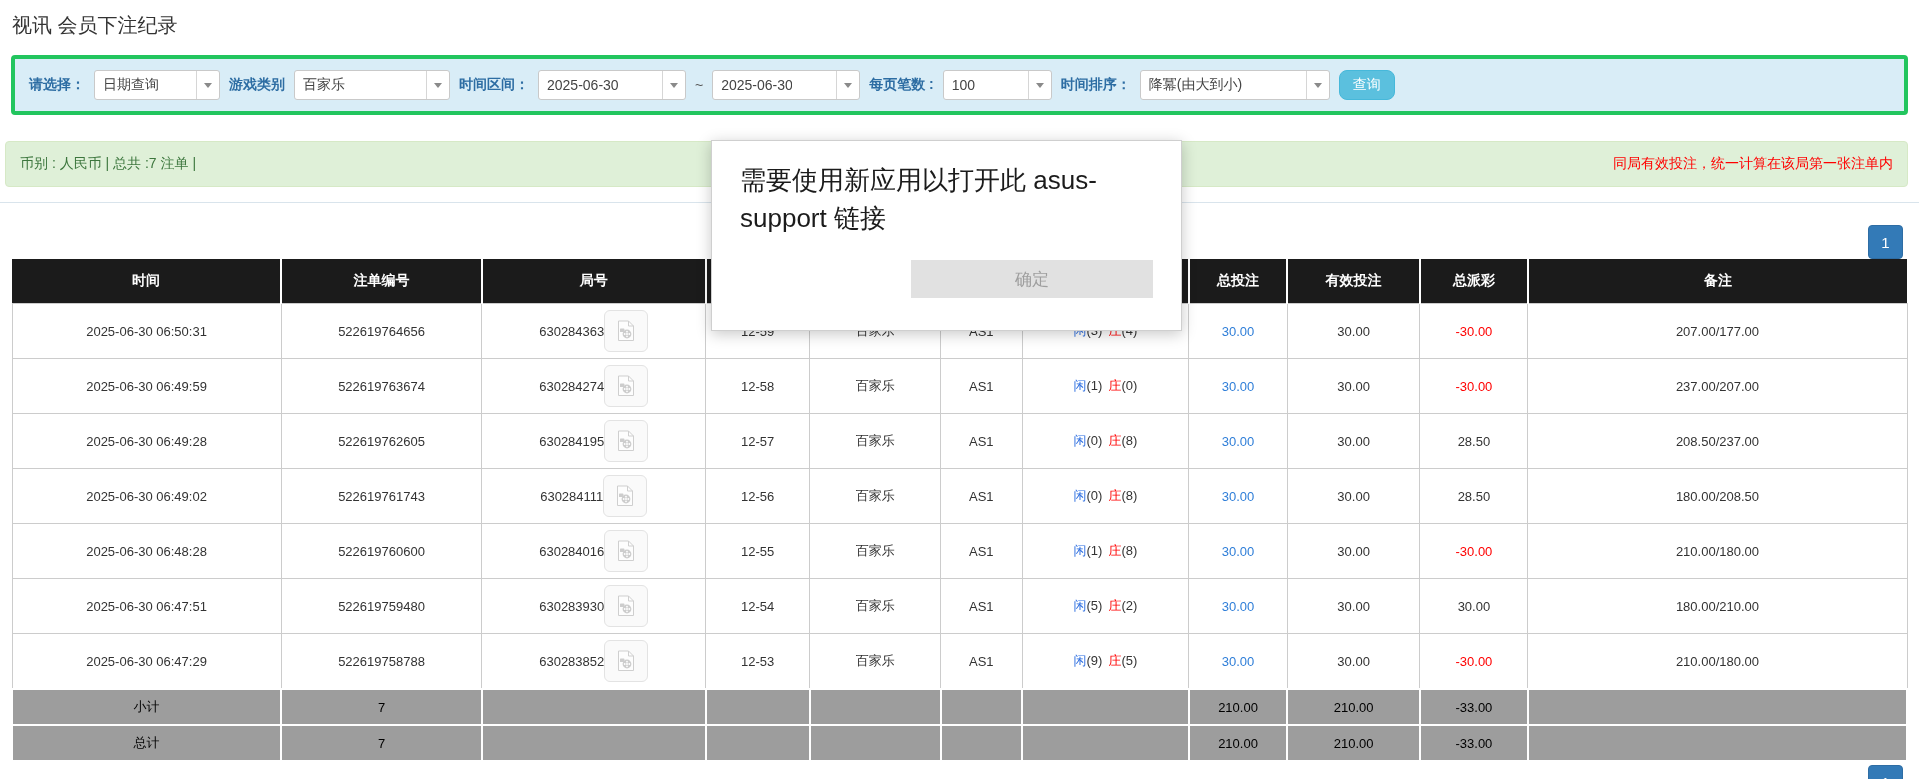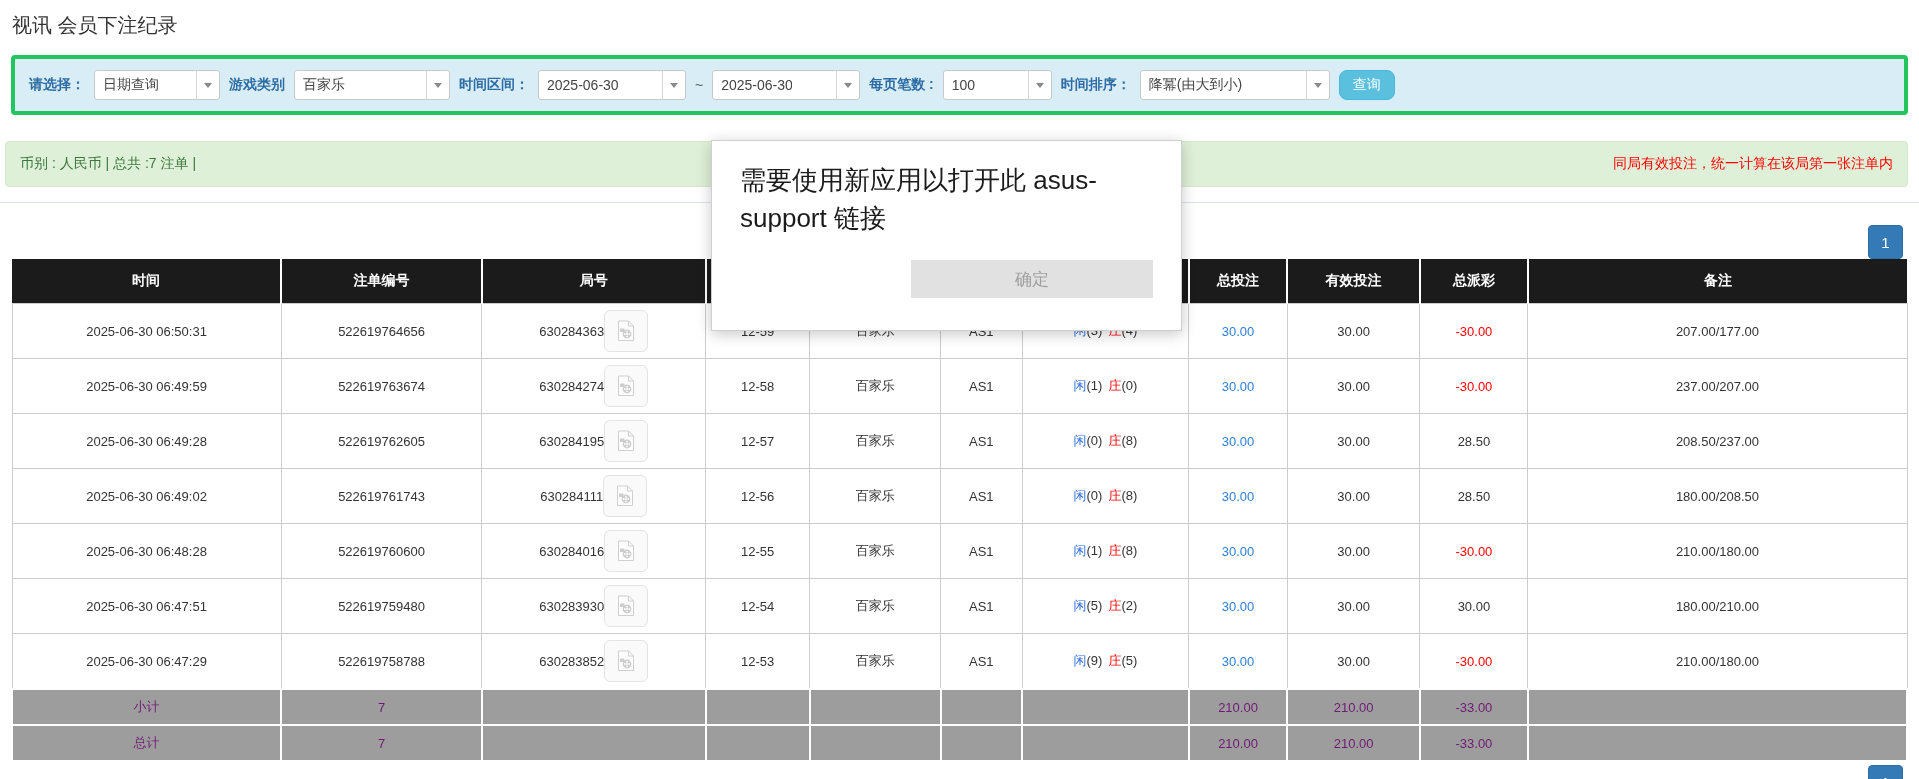--- a/index.html
+++ b/index.html
@@ -43,21 +43,21 @@
   .pager-bottom{right:16px;top:753px;}
 
   
   .bet-table{margin:56px 11px 0 11px;width:calc(100% - 22px);border-collapse:collapse;
     table-layout:fixed;font-size:13px;color:#333;}
   .bet-table th{background:#1b1b1b;color:#fff;font-size:14px;font-weight:bold;
     padding:13px 4px;border-left:2px solid #fff;}
   .bet-table th:first-child{border-left:none;}
   .bet-table td{border:1px solid #ccc;text-align:center;padding:6px 4px;height:41px;
     background:#fff;}
-  .bet-table tr.summary td{background:#9d9d9d;color:#701a75;border:2px solid #fff;
+  .bet-table tr.summary td{background:#9d9d9d;color:#000000;border:2px solid #fff;
     height:auto;padding:8px 4px;}
   .neg{color:#ff0000;}
   .blue-val{color:#2f7ed8;cursor:pointer;}
   .player{color:#2a6ce0;}
   .banker{color:#ff0000;margin-left:6px;}
   .round-wrap{display:flex;align-items:center;justify-content:center;}
   .video-btn{width:42px;height:40px;background:#fafafa;border:1px solid #e3e3e3;
     border-radius:6px;display:flex;align-items:center;justify-content:center;cursor:pointer;}
 
   

